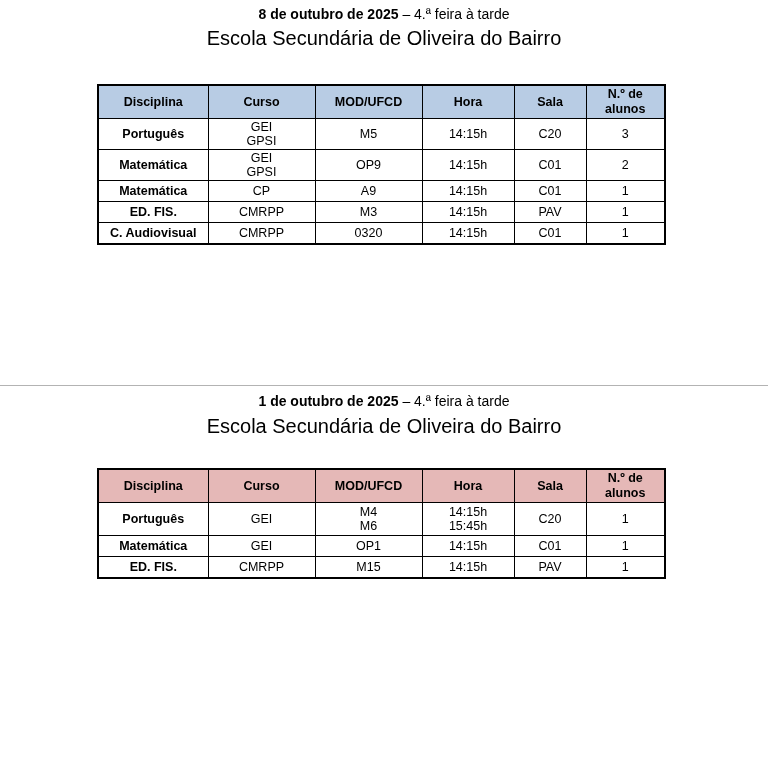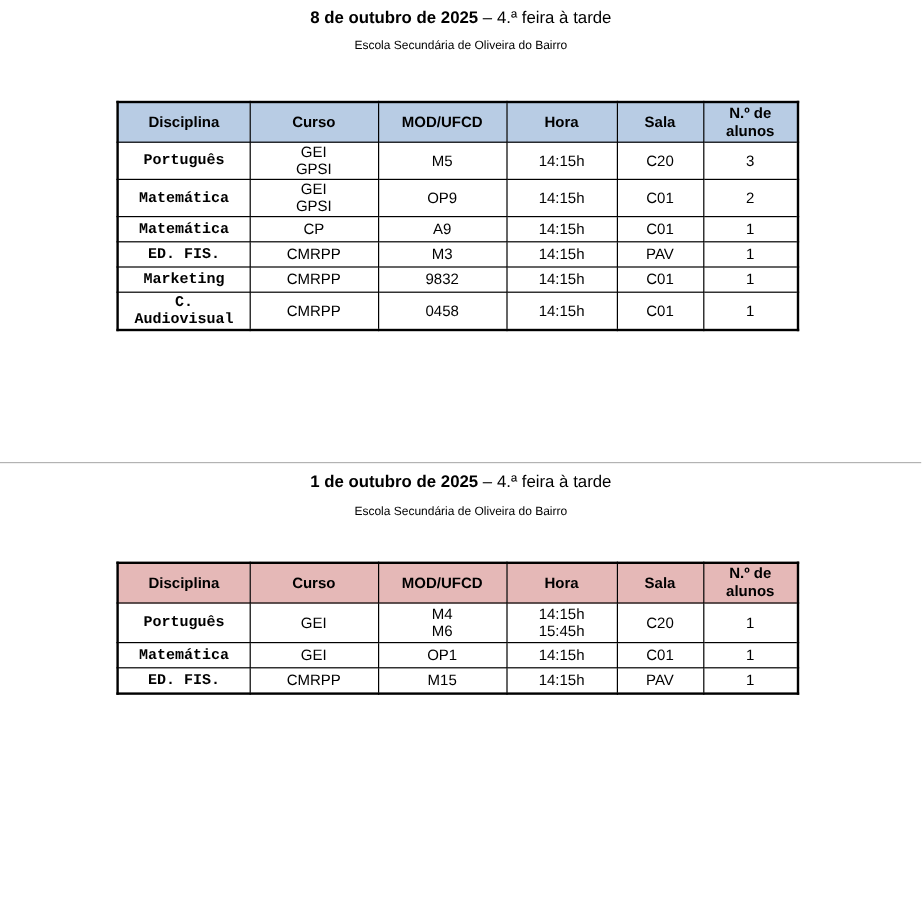--- a/index.html
+++ b/index.html
@@ -23,21 +23,21 @@
     font-size: 14px;
     line-height: 17px;
     color: #000;
   }
   .title-line .bold { font-weight: bold; }
   .subtitle-line {
     position: absolute;
     left: 0;
     width: 768px;
     text-align: center;
-    font-size: 10px;
+    font-size: 20px;
     line-height: 17px;
     color: #000;
   }
   .divider {
     position: absolute;
     left: 0;
     top: 385px;
     width: 768px;
     border: none;
     border-top: 1px solid #b3b3b3;
@@ -63,21 +63,21 @@
     color: #000;
   }
   table.schedule th {
     font-weight: bold;
     line-height: 15px;
   }
   tr.hdr    { height: 30px; }
   tr.rh-lg  { height: 30px; }
   tr.rh-xl  { height: 33px; }
   tr.rh-sm  { height: 21px; }
-  td.c-disc { font-weight: bold; white-space: nowrap; font-family: Liberation Mono, monospace; }
+  td.c-disc { font-weight: bold; white-space: nowrap; }
 </style>
 </head>
 <body>
 
 <div class="page">
 
   <p class="title-line" style="top:6px"><span class="bold">8 de outubro de 2025</span><span> – 4.ª feira à tarde</span></p>
   <p class="subtitle-line" style="top:30px">Escola Secundária de Oliveira do Bairro</p>
 
   <table class="schedule" id="table-oct8">
@@ -128,31 +128,23 @@
       </tr>
       <tr class="rh-sm">
         <td class="c-disc">ED. FIS.</td>
         <td>CMRPP</td>
         <td>M3</td>
         <td>14:15h</td>
         <td>PAV</td>
         <td>1</td>
       </tr>
       <tr class="rh-sm">
-        <td class="c-disc">Marketing</td>
-        <td>CMRPP</td>
-        <td>9832</td>
-        <td>14:15h</td>
-        <td>C01</td>
-        <td>1</td>
-      </tr>
-      <tr class="rh-sm">
         <td class="c-disc">C. Audiovisual</td>
         <td>CMRPP</td>
-        <td>0458</td>
+        <td>0320</td>
         <td>14:15h</td>
         <td>C01</td>
         <td>1</td>
       </tr>
     </tbody>
   </table>
 
   <hr class="divider">
 
   <p class="title-line" style="top:393px"><span class="bold">1 de outubro de 2025</span><span> – 4.ª feira à tarde</span></p>

